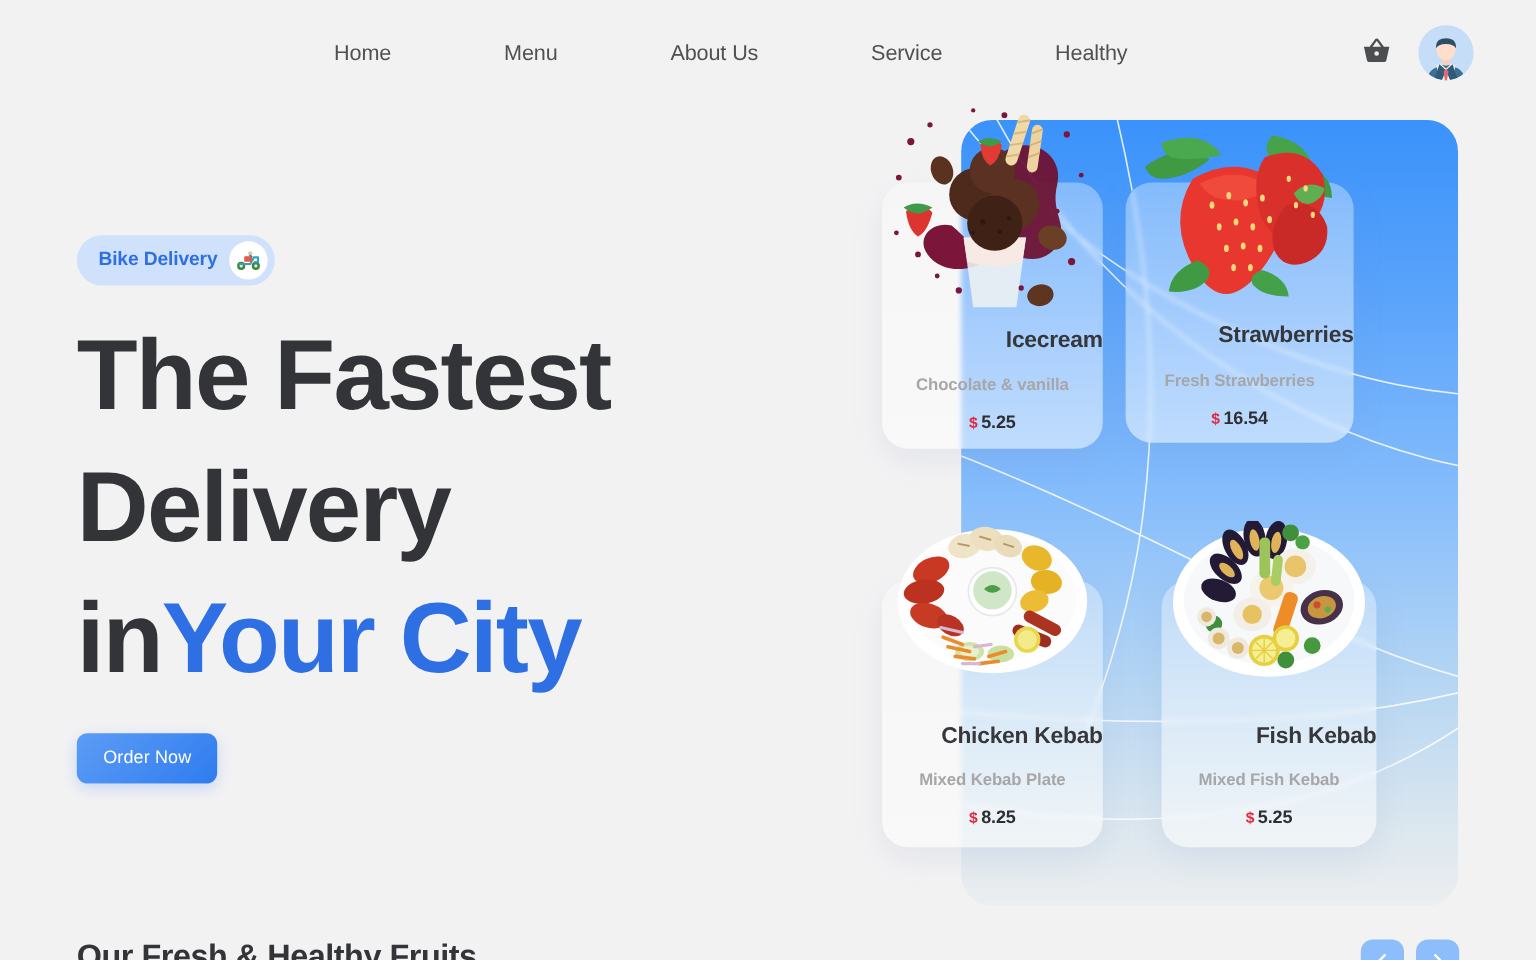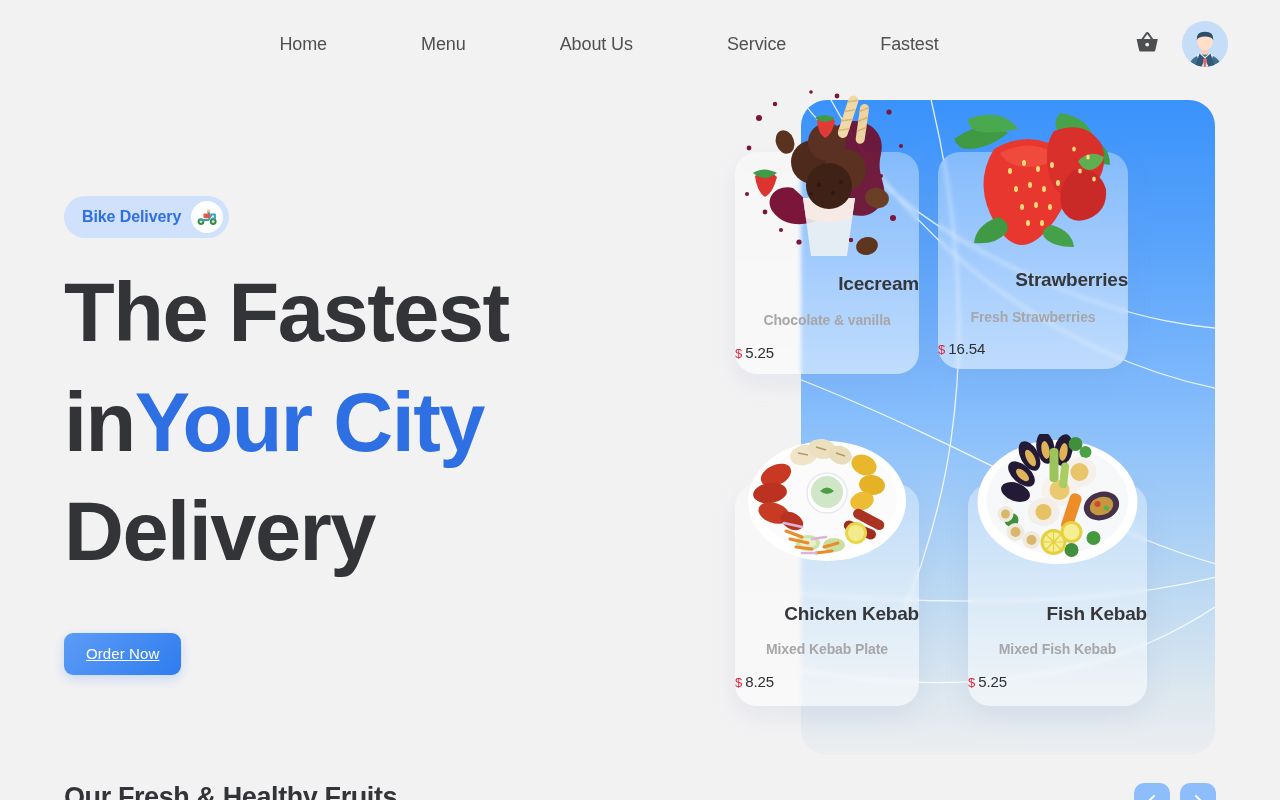--- a/index.html
+++ b/index.html
@@ -60,28 +60,27 @@
   }
 
   .hero-title {
     margin-top:20px;
     font-size:83px; font-weight:bold; line-height:1.32;
     color:#333437; letter-spacing:-1.5px;
   }
   .hero-title .accent { color:#2f6fe4; }
 
   .order-btn {
-    margin-top:46px;
+    margin-top:24px;
     display:inline-block; border:none; cursor:pointer;
     background:linear-gradient(135deg,#5c9cf5 0%,#2f7cf0 100%);
     color:#ffffff; font-size:15px; letter-spacing:0.1px;
     padding:0 22px; height:42px; line-height:42px; border-radius:9px;
     font-family:"Liberation Sans", sans-serif;
     box-shadow:0 4px 12px rgba(47,124,240,0.22);
-    text-decoration:underline;
   }
 
   
   .blue-panel {
     position:absolute; left:801px; top:100px; width:414px; height:655px;
     border-radius:26px; overflow:hidden;
     background:linear-gradient(180deg,#3a92fb 0%, #59a3fb 22%, #86bdfc 48%, #b6d6f3 72%, #dce7ef 90%, #eceef0 100%);
   }
   .blue-panel svg { position:absolute; inset:0; width:100%; height:100%; }
 
@@ -100,22 +99,22 @@
   }
   .card-title {
     position:absolute; left:0; right:0; text-align:right;
     font-size:19px; font-weight:bold; color:#36373a; letter-spacing:-0.2px;
   }
   .card-sub {
     position:absolute; left:0; right:0; text-align:center;
     font-size:14px; font-weight:bold; color:#a7a6a8; letter-spacing:-0.1px;
   }
   .card-price {
-    position:absolute; left:0; right:0; text-align:left;
-    font-size:15px; font-weight:normal; color:#2e2f32; letter-spacing:-0.1px;
+    position:absolute; left:0; right:0; text-align:center;
+    font-size:15px; font-weight:bold; color:#2e2f32; letter-spacing:-0.1px;
   }
   .card-price .cur { color:#e3283b; font-size:13px; margin-right:3px; }
 
   
   #card-icecream     { left:735px; top:152px;  width:184px; height:222px; }
   #card-strawberries { left:938px; top:152px;  width:190px; height:217px; }
   #card-chicken      { left:735px; top:484px;  width:184px; height:222px; }
   #card-fish         { left:968px; top:484px;  width:179px; height:222px; }
 
   
@@ -137,21 +136,21 @@
 <div class="page">
 
   <div class="header">
 
 
     <nav class="nav">
       <a href="#">Home</a>
       <a href="#">Menu</a>
       <a href="#">About Us</a>
       <a href="#">Service</a>
-      <a href="#">Fastest</a>
+      <a href="#">Healthy</a>
     </nav>
 
     <div class="header-actions">
       <button class="basket-btn">
         <span>
           <svg width="26" height="26" viewBox="0 0 26 26">
             <path d="M8.4 9.2 L12.6 3.4 a0.9 0.9 0 0 1 1.4 0 L18.2 9.2" fill="none" stroke="#4d4e50" stroke-width="1.9" stroke-linecap="round" stroke-linejoin="round"></path>
             <path d="M2.6 8.9 h21.2 l-2.5 11.4 a1.6 1.6 0 0 1 -1.6 1.3 H6.7 a1.6 1.6 0 0 1 -1.6 -1.3 z" fill="#4d4e50"></path>
             <circle cx="13.2" cy="14.6" r="1.9" fill="#f3f2f3"></circle>
           </svg>
@@ -201,22 +200,22 @@
           <path d="M4 12 h8.5 l3-5.5 h3.5 v4 h-2.5" fill="none" stroke="#39a0b8" stroke-width="1.8" stroke-linecap="round" stroke-linejoin="round"></path>
           <rect x="7.5" y="5.6" width="6.5" height="4.6" rx="1" fill="#e25a4a"></rect>
           <circle cx="12.6" cy="3.1" r="1.8" fill="#f2c39a"></circle>
           <path d="M11 4.6 q2.4-1 3.6 1.1 l-1 1.4 z" fill="#2d8fa8"></path>
         </svg>
       </span>
     </div>
 
     <h1 class="hero-title">
       <div>The Fastest</div>
+      <div>Delivery</div>
       <div><span>in</span><span class="accent">Your City</span></div>
-      <div>Delivery</div>
     </h1>
 
     <button class="order-btn">Order Now</button>
   </div>
 
   <div class="blue-panel">
     <svg viewBox="0 0 414 655" preserveAspectRatio="none">
       <g fill="none" stroke="#ffffff" stroke-width="1.3" opacity="0.85">
         <path d="M-30 -40 C 40 60, 120 130, 250 185 C 330 218, 400 232, 470 230"></path>
         <path d="M10 -40 C 60 70, 150 180, 300 250 C 360 278, 420 292, 470 296"></path>

